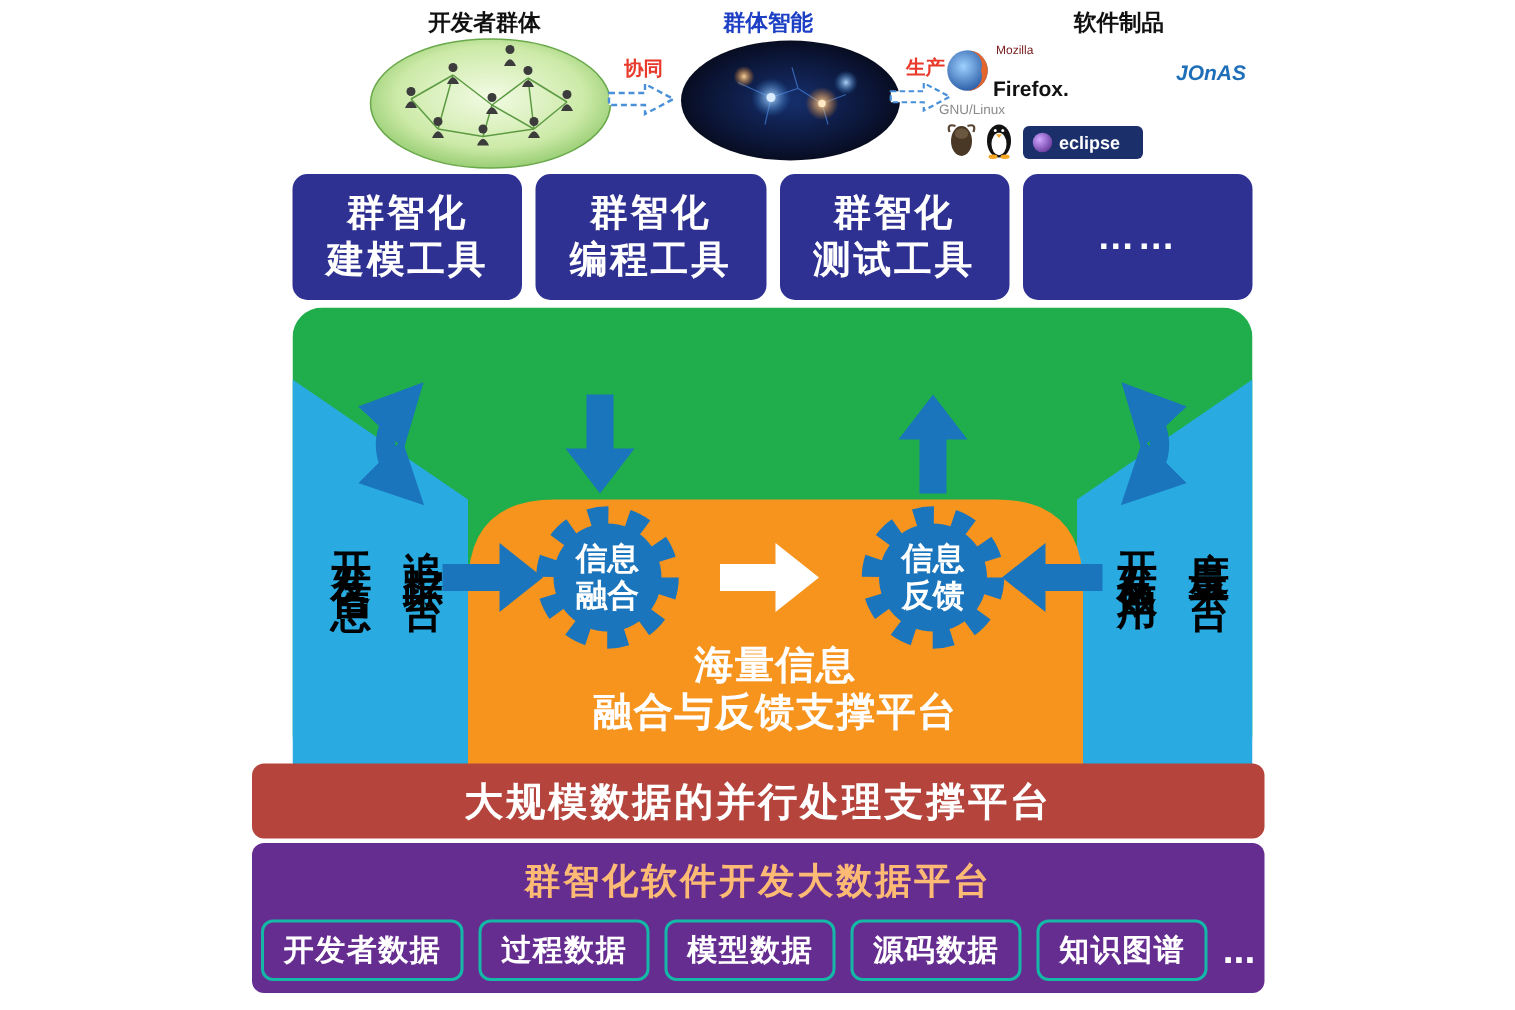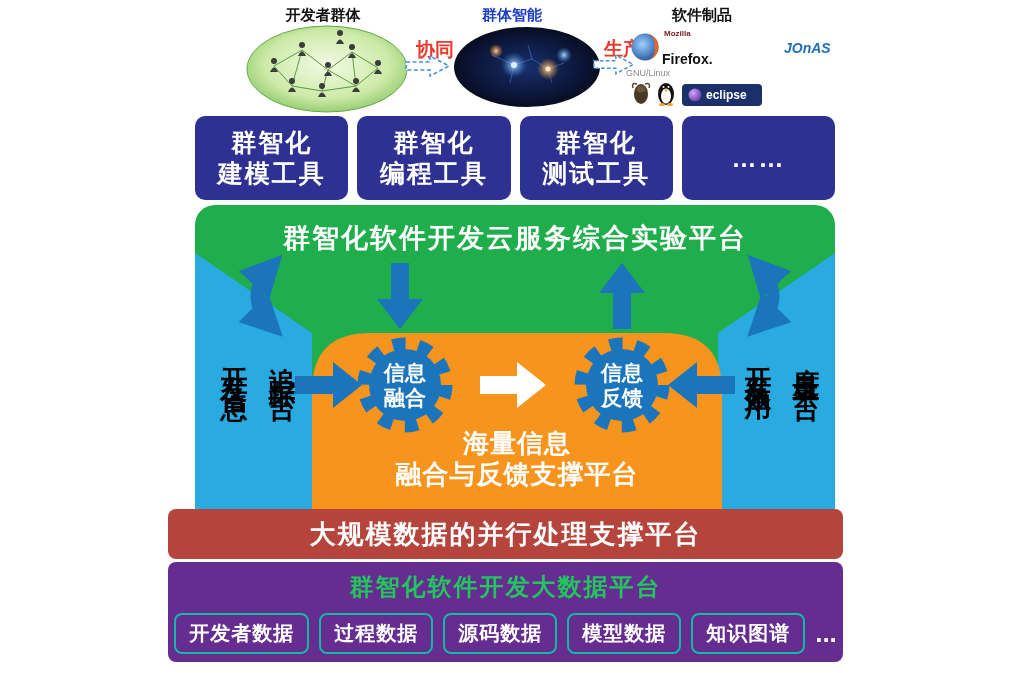--- a/index.html
+++ b/index.html
@@ -6,35 +6,35 @@
   .canvas{
     position:relative;width:1010px;height:673px;background:#fff;overflow:hidden;
     font-family:"Liberation Sans","DejaVu Sans",sans-serif;
   }
   .abs{position:absolute;}
 
   
   .top-label{position:absolute;font-weight:bold;font-size:15px;color:#111;text-align:center;}
   .dev-label{left:268px;top:6px;width:110px;}
   .swarm-label{left:462px;top:6px;width:100px;color:#1d3fc4;}
-  .products-label{left:652px;top:6px;width:100px;}
-  .flow-verb{position:absolute;font-weight:bold;font-size:19px;color:#e8392a;}
+  .products-label{left:676px;top:6px;width:100px;text-align:right;}
+  .flow-verb{position:absolute;font-weight:bold;font-size:13px;color:#e8392a;}
   .collab-label{left:416px;top:37px;}
   .prod-label{left:604px;top:36px;}
   .network-svg{left:244px;top:24px;width:166px;height:90px;}
   .brain-svg{left:452px;top:25px;width:150px;height:84px;}
   .dashed-arrow-svg{position:absolute;}
   .arrow1{left:404px;top:53px;width:48px;height:26px;}
   .arrow2{left:592px;top:52px;width:44px;height:25px;}
   .dashed-arrow-path{fill:#ffffff;stroke:#4a90d9;stroke-width:1.6;stroke-dasharray:4 2.5;}
 
   
   .logos{position:absolute;left:624px;top:24px;width:170px;height:92px;}
   .fx-icon{position:absolute;left:6px;top:8px;width:30px;height:30px;}
-  .mozilla-label{position:absolute;left:40px;top:5px;font-size:8px;font-weight:bold;color:#7a2020;}
+  .mozilla-label{position:absolute;left:40px;top:5px;font-size:8px;font-weight:normal;color:#7a2020;}
   .firefox-label{position:absolute;left:38px;top:15px;font-size:14px;font-weight:bold;color:#111;margin-top:12px;}
   .jonas-label{position:absolute;left:112px;top:16px;font-size:14px;font-weight:bold;font-style:italic;color:#1f6fb8;margin-left:48px;}
   .gnu-linux-label{position:absolute;left:2px;top:44px;font-size:9px;font-weight:normal;color:#8a8a8a;}
   .gnu-icon{position:absolute;left:6px;top:56px;width:22px;height:26px;}
   .penguin-icon{position:absolute;left:32px;top:56px;width:20px;height:26px;}
   .eclipse-badge{position:absolute;left:58px;top:60px;width:80px;height:22px;background:#1b2f6b;border-radius:4px;
     display:flex;align-items:center;gap:4px;padding:0 6px;box-sizing:border-box;}
   .eclipse-label{color:#fff;font-weight:bold;font-size:12px;}
 
   
@@ -67,21 +67,21 @@
     font-weight:bold;font-size:26px;line-height:31px;letter-spacing:1px;}
 
   
   .red-bar{position:absolute;left:168px;top:509px;width:675px;height:50px;background:var(--parallel-red);
     border-radius:8px;display:flex;align-items:center;justify-content:center;color:#fff;font-weight:bold;
     font-size:26px;letter-spacing:2px;}
 
   
   .purple-block{position:absolute;left:168px;top:562px;width:675px;height:100px;background:var(--bigdata-purple);
     border-radius:8px;}
-  .purple-title{text-align:center;padding-top:9px;color:#22c55e;font-weight:bold;font-size:24px;letter-spacing:2px;}
+  .purple-title{text-align:center;padding-top:9px;color:#fdba74;font-weight:bold;font-size:24px;letter-spacing:2px;}
   .purple-items{display:flex;justify-content:center;align-items:center;gap:10px;margin-top:10px;}
   .data-box{border:2px solid #14b8a6;border-radius:8px;padding:5px 13px;color:#fff;font-weight:bold;font-size:20px;
     letter-spacing:1px;}
   .more-label{color:#fff;font-weight:bold;font-size:26px;}
 </style>
 </head>
 <body>
 
 <div class="canvas">
 
@@ -272,21 +272,20 @@
     <g>
       <circle class="gear-teeth" cx="210" cy="180" r="41"></circle>
       <circle class="gear-body" cx="210" cy="180" r="36"></circle>
     </g>
     <g>
       <circle class="gear-teeth" cx="427" cy="180" r="41"></circle>
       <circle class="gear-body" cx="427" cy="180" r="36"></circle>
     </g>
   </svg>
 
-  <div class="cloud-title">群智化软件开发云服务综合实验平台</div>
 
   <div class="vpanel vpanel-left">
     <span>开发信息</span>
     <span>追踪平台</span>
   </div>
   <div class="vpanel vpanel-right">
     <span>开发效用</span>
     <span>度量平台</span>
   </div>
 
@@ -304,20 +303,20 @@
     <div>融合与反馈支撑平台</div>
   </div>
 
   <div class="red-bar">大规模数据的并行处理支撑平台</div>
 
   <div class="purple-block">
     <div class="purple-title">群智化软件开发大数据平台</div>
     <div class="purple-items">
       <div class="data-box">开发者数据</div>
       <div class="data-box">过程数据</div>
+      <div class="data-box">模型数据</div>
       <div class="data-box">源码数据</div>
-      <div class="data-box">模型数据</div>
       <div class="data-box">知识图谱</div>
       <div class="more-label">...</div>
     </div>
   </div>
 
 </div>
 
 </body></html>

